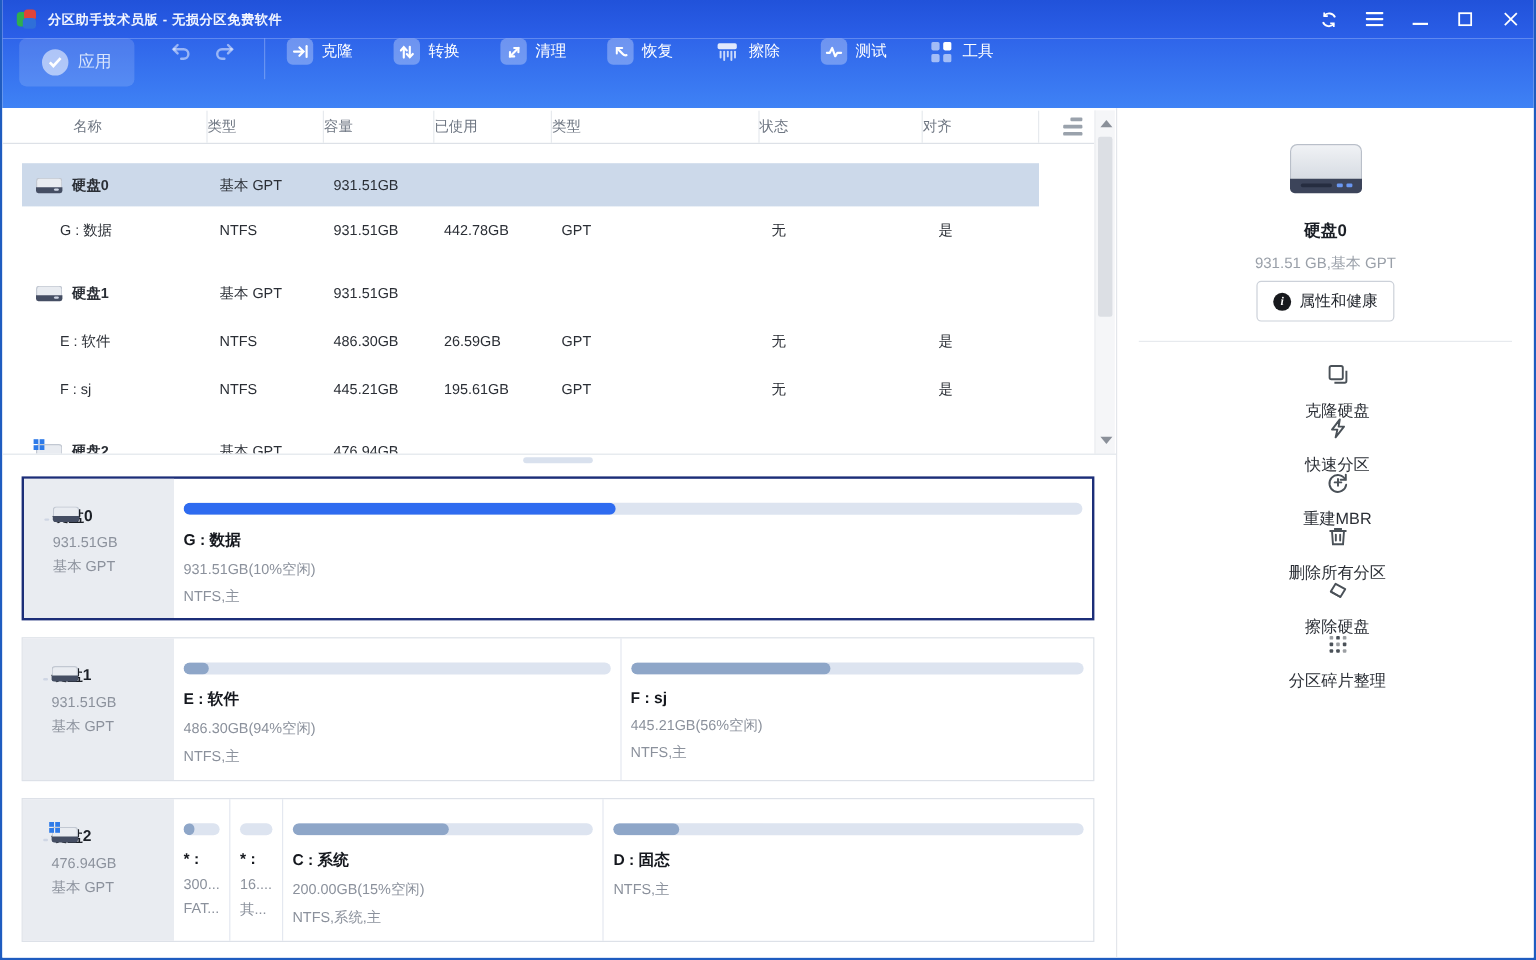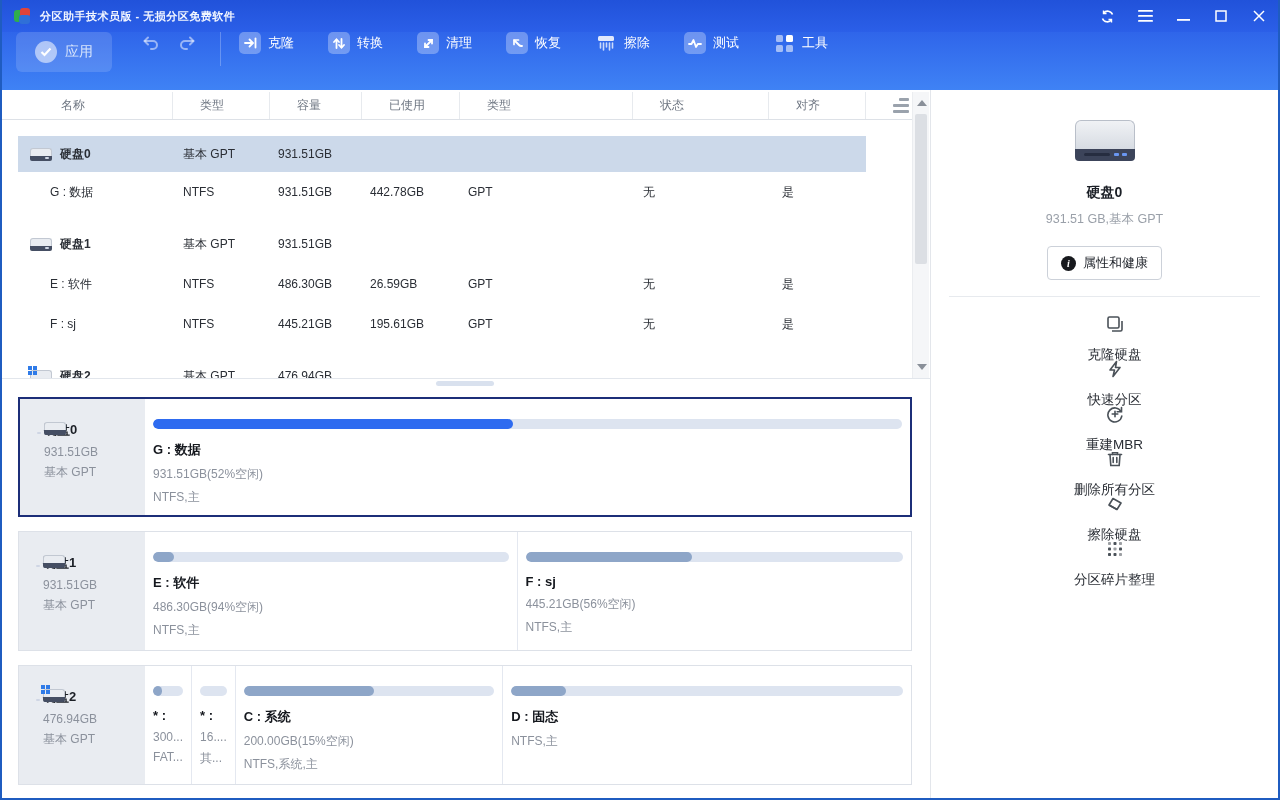--- a/index.html
+++ b/index.html
@@ -49,21 +49,21 @@
   .main { position:absolute; left:0; top:90px; right:0; bottom:0; background:#fff; }
   .left-pane { position:absolute; left:0; top:0; width:928px; bottom:0; }
   .right-pane { position:absolute; left:928px; top:0; right:0; bottom:0; border-left:1px solid #e3e6eb; }
 
   
   .disk-table { position:absolute; left:0; top:2px; width:910px; height:286px; overflow:hidden; }
   .t-header { display:grid; grid-template-columns:170px 97px 92px 98px 173px 136px 97px 1fr;
     height:28px; align-items:center; color:#6e7682; border-bottom:1px solid #dde1e7; }
   .t-header > div { height:100%; display:flex; align-items:center; }
   .t-header > div:nth-child(1){ padding-left:59px; }
-  .t-header > div:not(:first-child){ border-left:1px solid #e7eaee; padding-left:27px; }
+  .t-header > div:not(:first-child){ border-left:1px solid #e7eaee; padding-left:0; }
   .t-header .hdr-icon-cell { justify-content:flex-end; padding-right:10px; }
   .cols-icon { display:flex; flex-direction:column; gap:3px; }
   .cols-icon i { display:block; width:16px; height:3px; background:#9aa2ac; border-radius:1px; }
   .cols-icon i:first-child { width:10px; margin-left:6px; }
 
   .t-body { padding-top:16px; }
   .t-row { display:grid; grid-template-columns:170px 97px 92px 98px 173px 136px 97px 1fr;
     height:40px; align-items:center; font-size:12px; color:#2a2e35; }
   .t-row.selected { height:36px;
     background:linear-gradient(to right, transparent 16px, #ccd9ea 16px, #ccd9ea 864px, transparent 864px); }
@@ -115,21 +115,21 @@
 
   
   .side-top { text-align:center; padding-top:28px; }
   .big-disk { width:66px; height:48px; margin:0 auto 18px; position:relative; }
   .big-disk .top { position:absolute; left:3px; top:2px; width:60px; height:30px;
     background:linear-gradient(180deg,#f0f2f5,#d6dbe2); border:1px solid #b9bfc9; border-bottom:none; border-radius:6px 6px 0 0; }
   .big-disk .band { position:absolute; left:3px; top:31px; width:60px; height:12px; background:#3c445a; border-radius:0 0 4px 4px; }
   .big-disk .slot { position:absolute; left:12px; top:35px; width:26px; height:3px; background:#262d40; border-radius:2px; }
   .big-disk .led { position:absolute; top:35px; width:5px; height:3px; background:#6a97f2; border-radius:1px; }
   .side-disk-name { font-weight:bold; font-size:14px; color:#1b1f26; margin-bottom:9px; }
-  .side-disk-detail { color:#9aa0a9; font-size:12.5px; margin-bottom:18px; }
+  .side-disk-detail { color:#9aa0a9; font-size:12.5px; margin-bottom:6px; }
   .props-btn { display:inline-flex; align-items:center; gap:7px; border:1px solid #ccd1d9; border-radius:4px;
     background:#fff; padding:7px 13px; font-size:13px; color:#23272e; }
   .info-i { width:15px; height:15px; border-radius:50%; background:#17191d; color:#fff; font-size:10px;
     font-weight:bold; display:flex; align-items:center; justify-content:center; font-family:"Liberation Serif", serif; font-style:italic; }
   .side-divider { height:1px; background:#e7eaee; margin:16px 18px 10px 18px; }
   .side-menu { padding:8px 0 0 20px; }
   .side-item { display:flex; align-items:center; gap:13px; height:45px; font-size:13.5px; color:#2a2e35;flex-direction:column; }
   .side-item svg { flex:0 0 18px; }
 </style>
 </head>
@@ -422,21 +422,21 @@
             <div class="d-name">硬盘0</div>
             <div class="d-line">931.51GB</div>
             <div class="d-line">基本 GPT</div>
           </div>
           <div class="p-parts">
             <div class="part-block" style="flex:1;">
               <div class="bar">
                   <div class="fill" style="width: 48%;"></div>
                 </div>
               <div class="p-label">G : 数据</div>
-              <div class="p-sub">931.51GB(52%空闲)</div>
+              <div class="p-sub">931.51GB(10%空闲)</div>
               <div class="p-sub">NTFS,主</div>
             </div>
           </div>
         </div>
 
         <div class="panel">
           <div class="p-info">
             <span class="hdd-ico"><span class="top"></span><span class="band"></span><span class="dot"></span></span>
             <div class="d-name">硬盘1</div>
             <div class="d-line">931.51GB</div>

